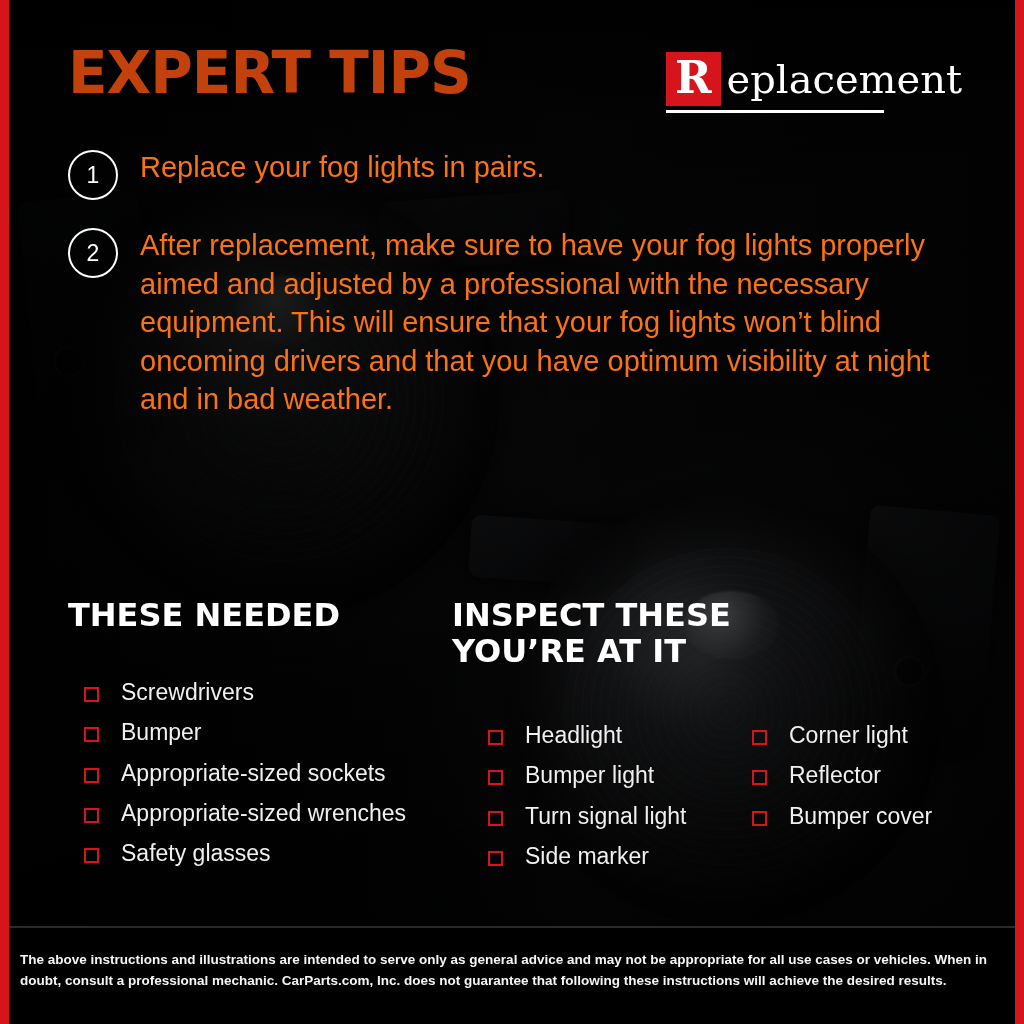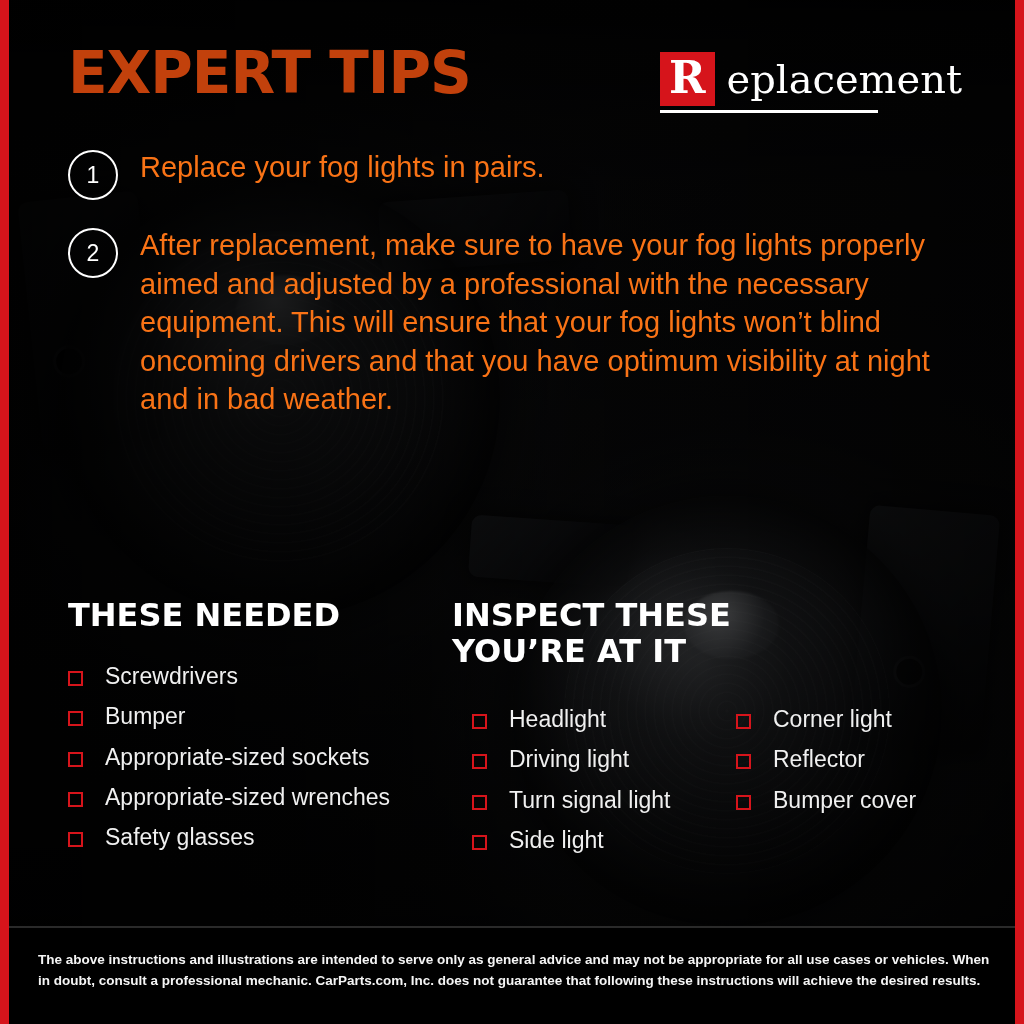--- a/index.html
+++ b/index.html
@@ -142,21 +142,21 @@
     font-weight: bold;
     font-size: 44px;
     line-height: 1;
     padding: 4px 9px 6px 9px;
   }
   .logo-word {
     color: #ffffff;
     font-family: "DejaVu Serif", serif;
     font-size: 40px;
     line-height: 1;
-    padding-left: 12px;
+    padding-left: 6px;
   }
   .logo-underline {
     margin-top: 4px;
     width: 218px;
     height: 3px;
     background: #ffffff;
   }
 
   
   .tips { position: absolute; left: 68px; top: 148px; width: 900px; }
@@ -195,21 +195,21 @@
     font-size: 32px;
     letter-spacing: 0px;
     line-height: 1.12;
   }
   .tools-head  { left: 68px;  top: 598px; }
   .inspect-head{ left: 452px; top: 598px; width: 300px; }
 
   .list {
     position: absolute;
     list-style: none;
-    margin: 0;
+    margin: 16px;
     padding: 0;
   }
   .list li {
     display: flex;
     align-items: flex-start;
     margin-bottom: 15px;
     color: #f0f0f0;
     font-size: 23px;
     line-height: 1.1;
   }
@@ -228,21 +228,20 @@
   
   .footer {
     position: absolute;
     left: 0;
     right: 0;
     bottom: 0;
     height: 96px;
     background: #000000;
     border-top: 2px solid #2a2a2a;
     z-index: 30;
-    padding-left: 18px;
   }
   .footer-inner {
     padding: 22px 34px 0 20px;
     color: #f5f5f5;
     font-size: 13.5px;
     font-weight: bold;
     line-height: 1.55;
   }
 </style>
 </head>
@@ -321,29 +320,29 @@
     </ul>
 
     <div class="sec-head inspect-head">INSPECT THESE YOU’RE AT IT</div>
     <ul class="list inspect-col1">
       <li>
           <span class="sq"></span>
           <span>Headlight</span>
         </li>
       <li>
           <span class="sq"></span>
-          <span>Driving light</span>
+          <span>Bumper light</span>
         </li>
       <li>
           <span class="sq"></span>
           <span>Turn signal light</span>
         </li>
       <li>
           <span class="sq"></span>
-          <span>Side light</span>
+          <span>Side marker</span>
         </li>
     </ul>
     <ul class="list inspect-col2">
       <li>
           <span class="sq"></span>
           <span>Corner light</span>
         </li>
       <li>
           <span class="sq"></span>
           <span>Reflector</span>

